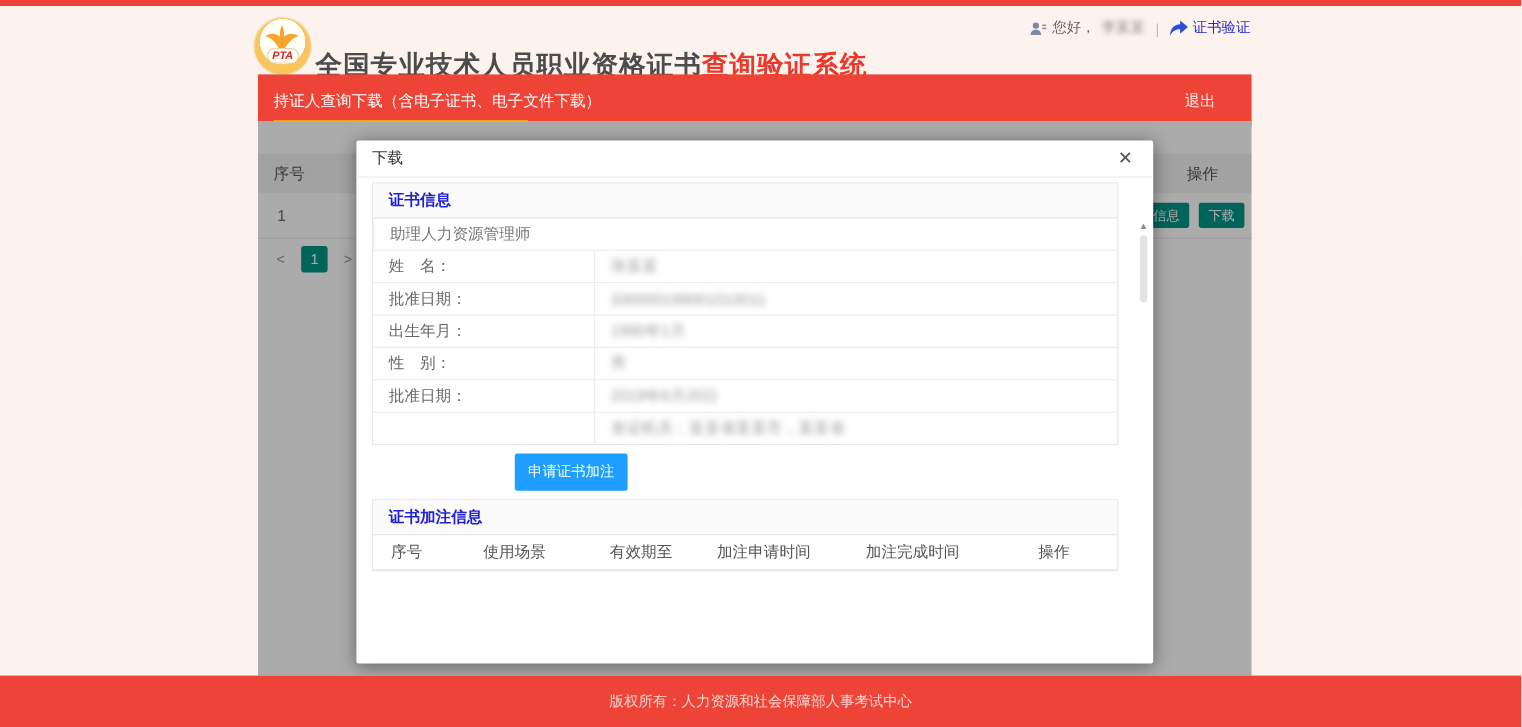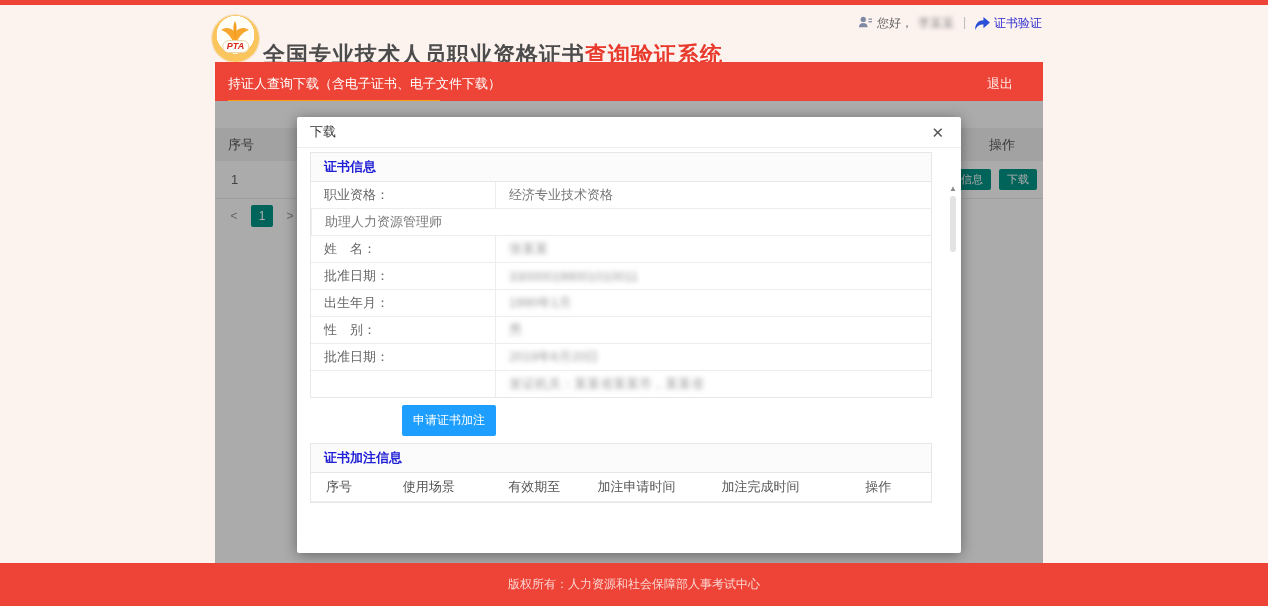--- a/index.html
+++ b/index.html
@@ -13,21 +13,21 @@
           background:radial-gradient(circle at 50% 42%, #fffef8 0 52%, #fbc55e 53% 78%, #f59d1e 100%);
           box-shadow:0 0 0 1px #f2e0c0; }
   .logo .swoosh { position:absolute; left:9px; top:6px; width:29px; height:26px; }
   .logo .pta { position:absolute; left:50%; transform:translateX(-50%); bottom:9px;
                background:#fffef8; border:1px solid #e8d5ae; border-radius:7px;
                font-size:9px; font-weight:bold; font-style:italic; color:#d8281e; padding:0 4px; line-height:11px;}
   .site-title { position:absolute; left:263px; top:40px; font-size:22px; font-weight:bold; letter-spacing:1px; }
   .site-title .t-dark { color:#4c4c4c; }
   .site-title .t-red  { color:#e8392c; }
 
-  .topbar-right { position:absolute; right:226px; top:15px; display:flex; gap:5px; font-size:12px; color:#666; }
+  .topbar-right { position:absolute; right:226px; top:15px; display:flex; align-items:center; gap:5px; font-size:12px; color:#666; }
   .blur-sm { filter:blur(2.2px); color:#8a8a8a; }
   .sep { color:#bbb; margin:0 4px; }
   .verify-link { display:flex; align-items:center; gap:4px; color:#2a2ad0; text-decoration:none; cursor:pointer; font-size:12px; }
 
   
   .navbar { position:absolute; left:215px; top:62px; width:828px; height:43px; background:#ee4437;
             display:flex; align-items:center; justify-content:space-between; }
   .nav-tab { position:relative; height:39px; line-height:39px; padding:0 13px; color:#fff; font-size:13px; cursor:pointer; }
   .nav-tab .tab-underline { position:absolute; left:13px; bottom:0; width:212px; height:3px; background:#fb9d13; }
   .nav-logout { color:#ffe9e6; font-size:13px; padding-right:30px; cursor:pointer;font-family:Liberation Serif, serif; }
@@ -62,21 +62,21 @@
   .sec-head { background:#fbfbfb; border-bottom:1px solid #e7e7e7; padding:5px 13px;
               font-size:13px; font-weight:bold; color:#2020d6; }
   .crow { display:grid; grid-template-columns:184px 1fr; align-items:center; }
   .crow + .crow { border-top:1px solid #ededed; }
   .crow .lbl { padding:4px 13px; font-size:13px; color:#666; align-self:center; }
   .crow .val { border-left:1px solid #ededed; padding:4px 13px; font-size:13px; color:#777; align-self:stretch; display:flex; align-items:center; }
   .blur-val { filter:blur(2.6px); color:#9a9a9a; }
   .photo-cell { padding:5px 13px; }
   .photo { width:43px; height:52px; filter:blur(1.3px); overflow:hidden; }
 
-  .apply-btn { display:block; margin:7px 0 7px 92px; background:#1e9fff; color:#fff; border:none;
+  .apply-btn { display:block; margin:7px 0 7px 119px; background:#1e9fff; color:#fff; border:none;
                border-radius:2px; font-size:12px; padding:7px 11px; cursor:pointer; }
 
   .anno-head-row { display:grid; grid-template-columns:9% 20% 14% 19% 21% 17%; border-bottom:1px solid #ededed; }
   .anno-head-row .th { padding:5px 2px; text-align:center; font-size:13px; color:#555; }
 
   .scrollbar { position:absolute; right:3px; top:36px; height:397px; width:10px; }
   .scroll-arrow { position:absolute; left:0; width:10px; text-align:center; font-size:8px; color:#8a8a8a; cursor:pointer; }
   .scroll-arrow.up { top:0; }
   .scroll-thumb { position:absolute; left:2px; top:12px; width:6px; height:56px; background:#e3e3e3; border-radius:3px; cursor:pointer; }
 
@@ -152,26 +152,20 @@
     <div class="modal-header">
       <span class="modal-title">下载</span>
       <span class="modal-close">✕</span>
     </div>
     <div class="modal-body">
 
       <div class="info-box">
         <div class="sec-head">证书信息</div>
 
         <div class="crow">
-          <div class="lbl">职业资格：</div>
-          <div class="val">
-              <span>经济专业技术资格</span>
-            </div>
-        </div>
-        <div class="crow">
           <div class="val">
               <span>助理人力资源管理师</span>
             </div>
         </div>
         <div class="crow">
           <div class="lbl">姓　名：</div>
           <div class="val">
               <span class="blur-val">张某某</span>
             </div>
         </div>

